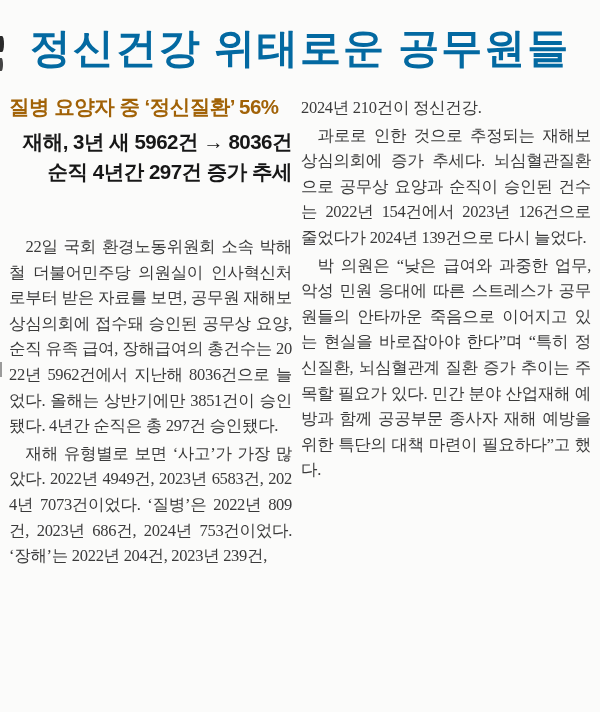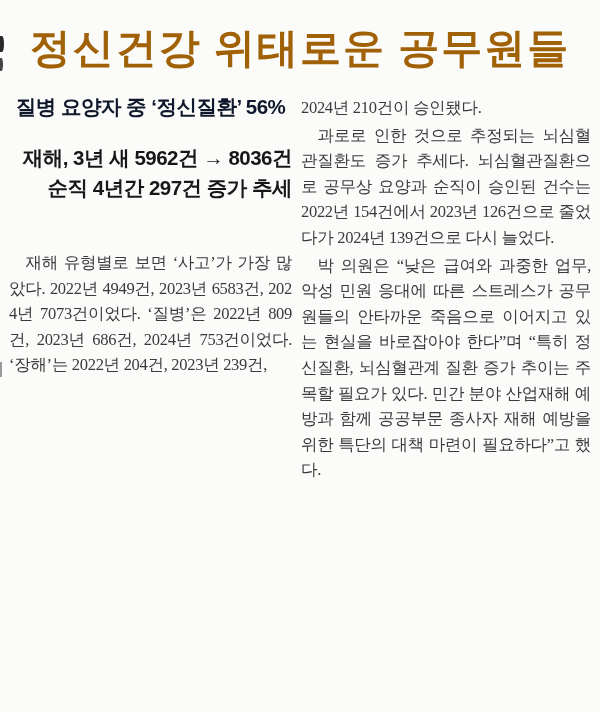--- a/index.html
+++ b/index.html
@@ -17,38 +17,37 @@
   .art3{top:362px;width:2px;height:15px;background:#9a9a9a;}
 
   .headline{
     margin:24px 10px 0 10px;
     text-align:center;
     font-family:"Liberation Serif","DejaVu Serif",serif;
     font-weight:bold;
     font-size:41px;
     line-height:48px;
     letter-spacing:2px;
-    color:#a16207;
+    color:#0369a1;
   }
   .columns{
     display:grid;
     grid-template-columns:283px 290px;
     column-gap:9px;
     padding:23px 8px 0 9px;
   }
   .col{min-width:0;}
   .subhead-1{
     font-family:"Liberation Sans","DejaVu Sans",sans-serif;
     font-weight:bold;
     font-size:20.5px;
     line-height:24px;
-    color:#0f172a;
+    color:#a16207;
     letter-spacing:-0.5px;
-    margin:0 0 24px 0;
-    text-align:center;
+    margin:0 0 8px 0;
   }
   .subhead-pair{
     font-family:"Liberation Sans","DejaVu Sans",sans-serif;
     font-weight:bold;
     font-size:20.5px;
     line-height:30px;
     color:#171717;
     letter-spacing:-0.5px;
     margin:0 0 0 0;
     text-align:right;
@@ -77,25 +76,26 @@
   <h1 class="headline">정신건강 위태로운 공무원들</h1>
 
   <div class="columns">
 
     <div class="col">
       <div class="subhead-1">질병 요양자 중 ‘정신질환’ 56%</div>
       <div class="subhead-pair">재해, 3년 새 5962건 → 8036건</div>
       <div class="subhead-pair">순직 4년간 297건 증가 추세</div>
 
       <div class="left-body">
+        <p class="para indent">22일 국회 환경노동위원회 소속 박해철 더불어민주당 의원실이 인사혁신처로부터 받은 자료를 보면, 공무원 재해보상심의회에 접수돼 승인된 공무상 요양, 순직 유족 급여, 장해급여의 총건수는 2022년 5962건에서 지난해 8036건으로 늘었다. 올해는 상반기에만 3851건이 승인됐다. 4년간 순직은 총 297건 승인됐다.</p>
         <p class="para indent">재해 유형별로 보면 ‘사고’가 가장 많았다. 2022년 4949건, 2023년 6583건, 2024년 7073건이었다. ‘질병’은 2022년 809건, 2023년 686건, 2024년 753건이었다. ‘장해’는 2022년 204건, 2023년 239건,</p>
       </div>
     </div>
 
     <div class="col">
-      <p class="para">2024년 210건이 승인됐다.</p>
-      <p class="para indent">과로로 인한 것으로 추정되는 뇌심혈관질환도 증가 추세다. 뇌심혈관질환으로 공무상 요양과 순직이 승인된 건수는 2022년 154건에서 2023년 126건으로 줄었다가 2024년 139건으로 다시 늘었다.</p>
+      <p class="para">2024년 210건이 정신건강.</p>
+      <p class="para indent">과로로 인한 것으로 추정되는 재해보상심의회에 증가 추세다. 뇌심혈관질환으로 공무상 요양과 순직이 승인된 건수는 2022년 154건에서 2023년 126건으로 줄었다가 2024년 139건으로 다시 늘었다.</p>
       <p class="para indent">박 의원은 “낮은 급여와 과중한 업무, 악성 민원 응대에 따른 스트레스가 공무원들의 안타까운 죽음으로 이어지고 있는 현실을 바로잡아야 한다”며 “특히 정신질환, 뇌심혈관계 질환 증가 추이는 주목할 필요가 있다. 민간 분야 산업재해 예방과 함께 공공부문 종사자 재해 예방을 위한 특단의 대책 마련이 필요하다”고 했다.</p>
 
     </div>
 
   </div>
 </div>
 
 </body></html>

